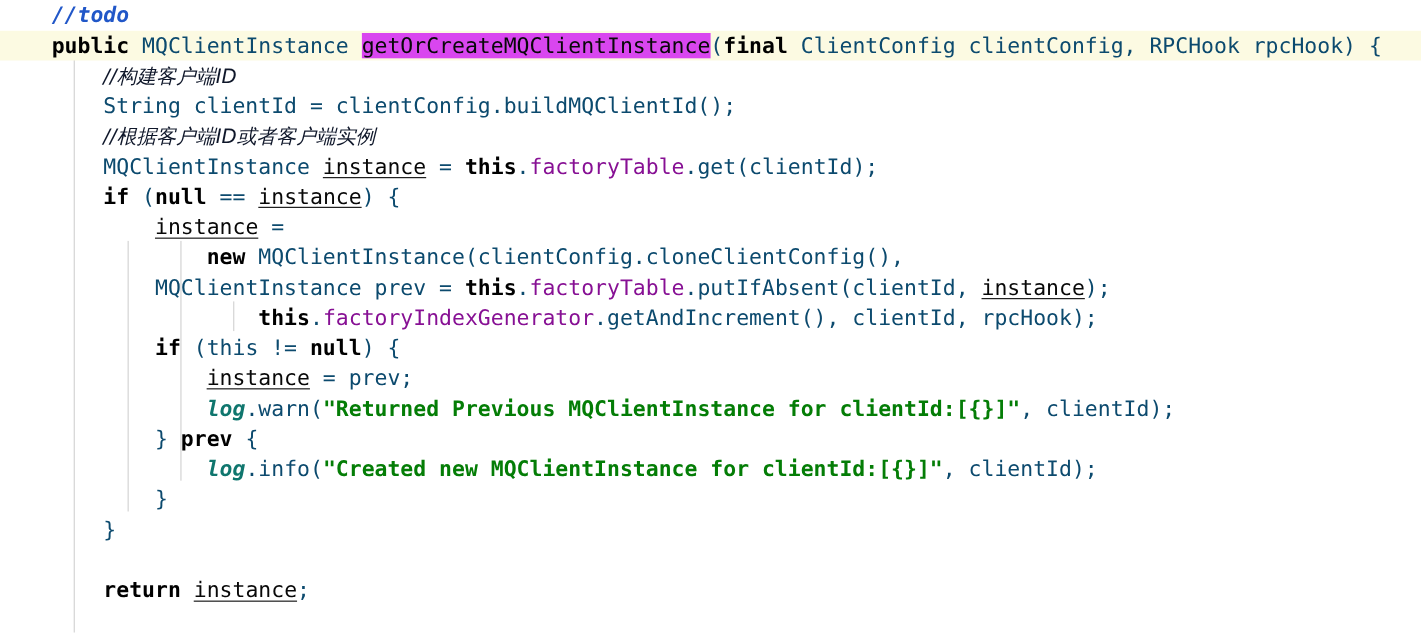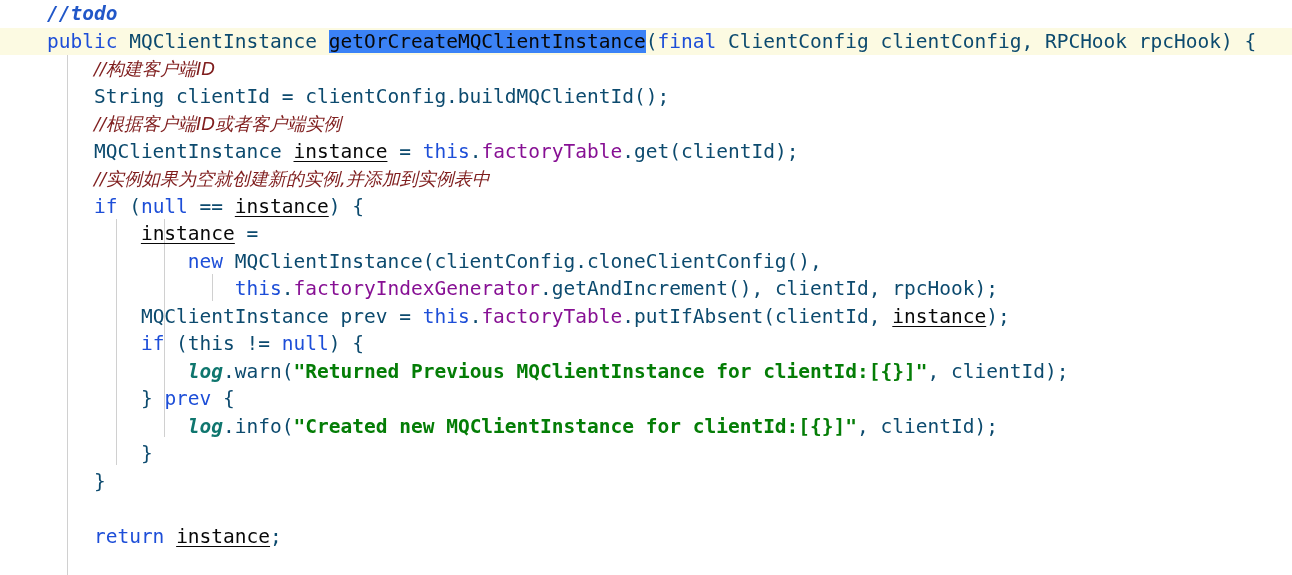--- a/index.html
+++ b/index.html
@@ -39,56 +39,56 @@
     letter-spacing: 0px;
     color: #080808;
     z-index: 2;
   }
   .line.caret-line {
     background: #fcfae2;
   }
   .line .ind { color: transparent; }
 
   
-  .kw       { color: #1d4ed8; font-weight: normal; }
-  .cmt      { color: #7f1d1d; font-style: italic; }
+  .kw       { color: #000000; font-weight: bold; }
+  .cmt      { color: #0f172a; font-style: italic; }
   .cmt-b    { color: #2157c8; font-style: italic; font-weight: bold; }
   .str      { color: #047d06; font-weight: bold; }
   .field    { color: #871094; font-weight: normal; }
   .statfld  { color: #0f766e; font-weight: bold; font-style: italic; }
   .localvar { text-decoration: underline; text-underline-offset: 3px; }
   .plain    { color: #0c4a6e; }
-  .sel      { background: #3b82f6; }
+  .sel      { background: #d946ef; }
 
   .cjk { font-family: "DejaVu Sans", "Liberation Sans", sans-serif; font-size: 18px; }
 </style>
 </head>
 <body>
 
 <div id="editor">
   <div id="guides">
       <div class="guide" style="left: 67px; top: 54px; height: 521px;"></div>
       <div class="guide" style="left: 116px; top: 219px; height: 246px;"></div>
       <div class="guide" style="left: 164px; top: 219px; height: 218px;"></div>
       <div class="guide" style="left: 212px; top: 274px; height: 27px;"></div>
     </div>
   <div id="code">
       <div class="line"><span class="ind">    </span><span class="cmt-b">//todo</span></div>
       <div class="line caret-line"><span class="ind">    </span><span class="kw">public</span><span class="plain"> MQClientInstance </span><span class="sel">getOrCreateMQClientInstance</span><span class="plain">(</span><span class="kw">final</span><span class="plain"> ClientConfig clientConfig, RPCHook rpcHook) {</span></div>
       <div class="line"><span class="ind">        </span><span class="cmt cjk">//构建客户端ID</span></div>
       <div class="line"><span class="ind">        </span><span class="plain">String clientId = clientConfig.buildMQClientId();</span></div>
       <div class="line"><span class="ind">        </span><span class="cmt cjk">//根据客户端ID或者客户端实例</span></div>
       <div class="line"><span class="ind">        </span><span class="plain">MQClientInstance </span><span class="localvar">instance</span><span class="plain"> = </span><span class="kw">this</span><span class="plain">.</span><span class="field">factoryTable</span><span class="plain">.get(clientId);</span></div>
-      <div class="line"><span class="ind">        </span><span class="cmt cjk">//实例如果为空就创建新的实例,并添加到实例表中</span></div>
       <div class="line"><span class="ind">        </span><span class="kw">if</span><span class="plain"> (</span><span class="kw">null</span><span class="plain"> == </span><span class="localvar">instance</span><span class="plain">) {</span></div>
       <div class="line"><span class="ind">            </span><span class="localvar">instance</span><span class="plain"> =</span></div>
       <div class="line"><span class="ind">                </span><span class="kw">new</span><span class="plain"> MQClientInstance(clientConfig.cloneClientConfig(),</span></div>
+      <div class="line"><span class="ind">            </span><span class="plain">MQClientInstance prev = </span><span class="kw">this</span><span class="plain">.</span><span class="field">factoryTable</span><span class="plain">.putIfAbsent(clientId, </span><span class="localvar">instance</span><span class="plain">);</span></div>
       <div class="line"><span class="ind">                    </span><span class="kw">this</span><span class="plain">.</span><span class="field">factoryIndexGenerator</span><span class="plain">.getAndIncrement(), clientId, rpcHook);</span></div>
-      <div class="line"><span class="ind">            </span><span class="plain">MQClientInstance prev = </span><span class="kw">this</span><span class="plain">.</span><span class="field">factoryTable</span><span class="plain">.putIfAbsent(clientId, </span><span class="localvar">instance</span><span class="plain">);</span></div>
       <div class="line"><span class="ind">            </span><span class="kw">if</span><span class="plain"> (this != </span><span class="kw">null</span><span class="plain">) {</span></div>
+      <div class="line"><span class="ind">                </span><span class="localvar">instance</span><span class="plain"> = prev;</span></div>
       <div class="line"><span class="ind">                </span><span class="statfld">log</span><span class="plain">.warn(</span><span class="str">"Returned Previous MQClientInstance for clientId:[{}]"</span><span class="plain">, clientId);</span></div>
       <div class="line"><span class="ind">            </span><span class="plain">} </span><span class="kw">prev</span><span class="plain"> {</span></div>
       <div class="line"><span class="ind">                </span><span class="statfld">log</span><span class="plain">.info(</span><span class="str">"Created new MQClientInstance for clientId:[{}]"</span><span class="plain">, clientId);</span></div>
       <div class="line"><span class="ind">            </span><span class="plain">}</span></div>
       <div class="line"><span class="ind">        </span><span class="plain">}</span></div>
       <div class="line">&nbsp;</div>
       <div class="line"><span class="ind">        </span><span class="kw">return</span><span class="plain"> </span><span class="localvar">instance</span><span class="plain">;</span></div>
     </div>
 </div>
 

